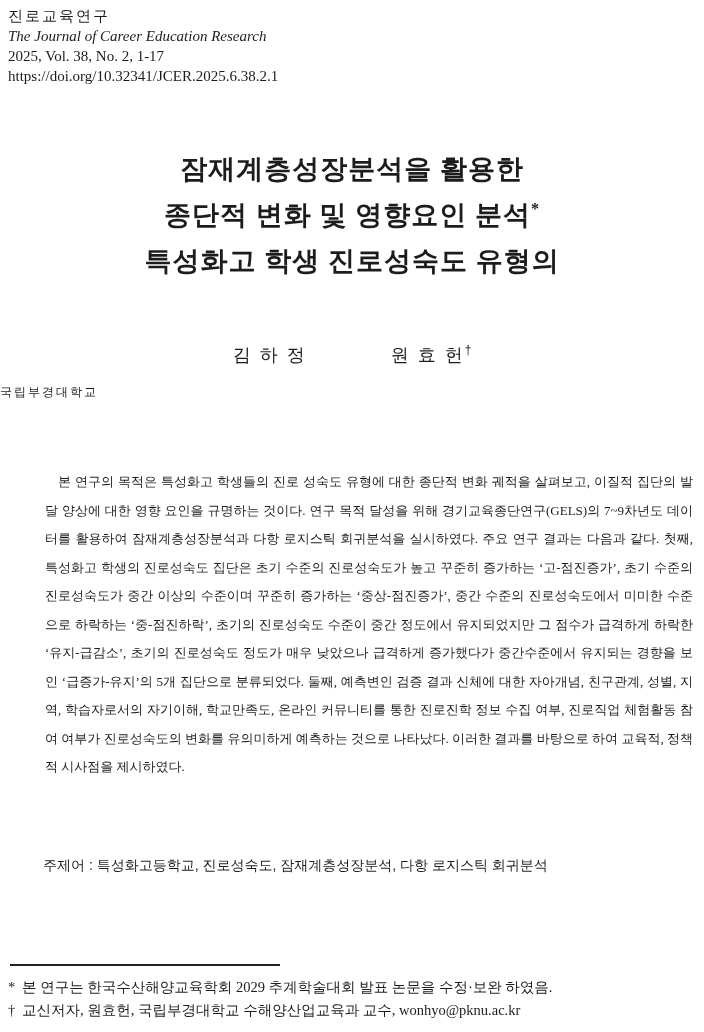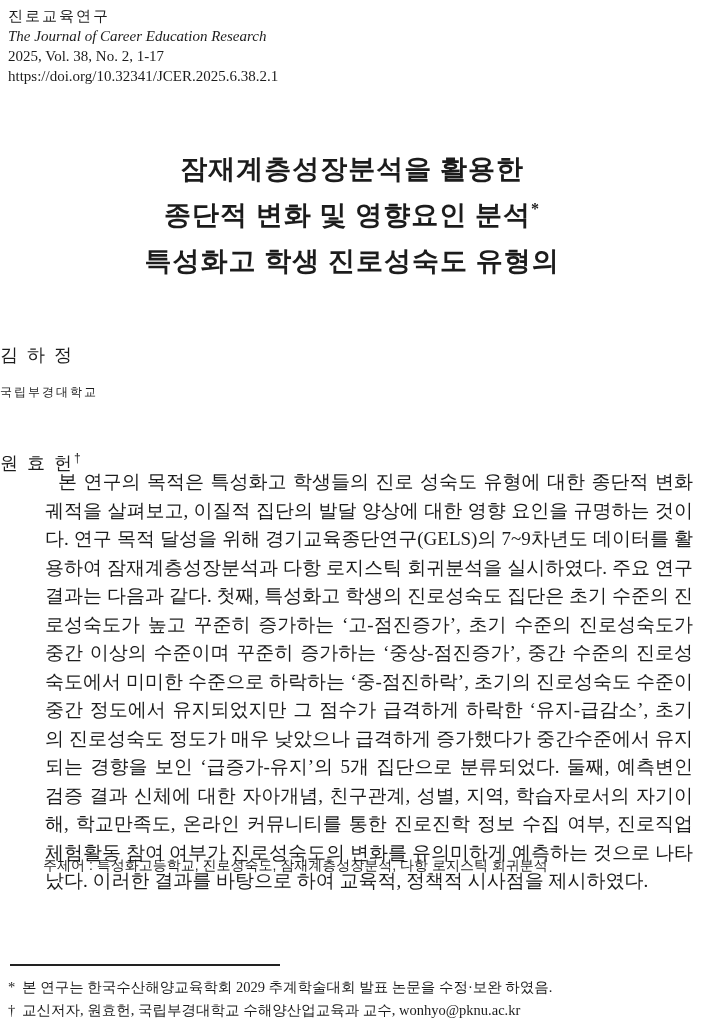--- a/index.html
+++ b/index.html
@@ -55,21 +55,20 @@
     position: absolute;
     top: 343px;
     left: 0;
     width: 100%;
     display: flex;
     justify-content: center;
     gap: 84px;
     font-family: "Liberation Sans", sans-serif;
     font-size: 18px;
     letter-spacing: 2px;
-    flex-direction: column;
   }
   .author sup {
     font-size: 12px;
     line-height: 0;
     letter-spacing: 0;
   }
 
   
   .affiliation-row {
     position: absolute;
@@ -80,21 +79,21 @@
     font-size: 12px;
     letter-spacing: 2px;
   }
 
   
   .abstract {
     position: absolute;
     top: 468px;
     left: 45px;
     width: 648px;
-    font-size: 19px;
+    font-size: 13px;
     line-height: 28.5px;
     text-align: justify;
     text-indent: 13px;
     word-break: break-all;
   }
 
   
   .keywords {
     position: absolute;
     top: 855px;

